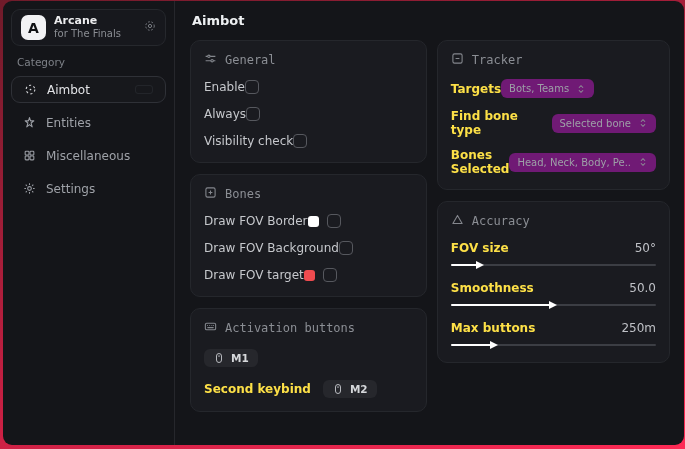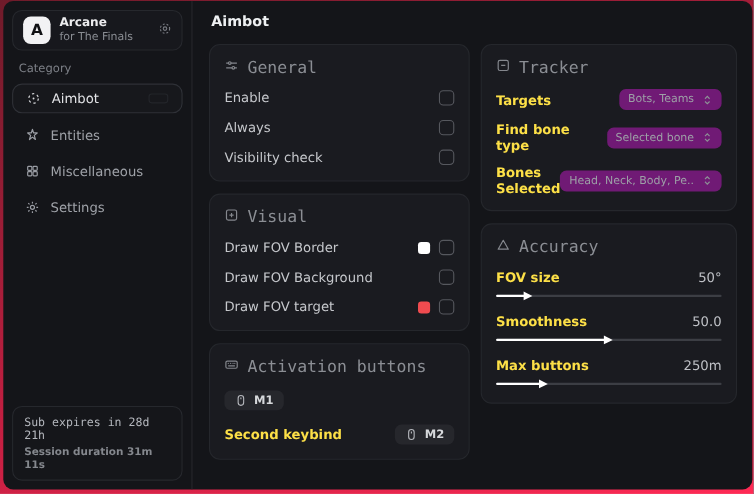--- a/index.html
+++ b/index.html
@@ -42,23 +42,23 @@
   }
   .status-line1 { font-family:"DejaVu Sans Mono","Liberation Mono",monospace; font-size:10.5px; color:#b4b7bd; }
   .status-line2 { font-size:9.5px; font-weight:bold; color:#85888e; margin-top:4px; }
   
   .main { position:absolute; top:0; left:173px; right:0; bottom:0; padding:10px 14px 0 14px; }
   .page-title { font-size:13px; font-weight:bold; color:#eef0f2; margin:2px 0 12px 2px; }
   .cols { display:flex; gap:10px; align-items:flex-start; }
   .col { display:flex; flex-direction:column; gap:11px; }
   .col1 { width:240px; } .col2 { width:236px; }
   .card { background:#1a1b20; border:1px solid #25272c; border-radius:10px; padding:11px 13px 13px 13px; }
-  .card-header { display:flex; align-items:center; gap:8px; font-family:"DejaVu Sans Mono","Liberation Mono",monospace; font-size:15px; color:#8b8e94; margin-bottom:4px; }
+  .card-header { display:flex; align-items:center; gap:8px; font-family:"DejaVu Sans Mono","Liberation Mono",monospace; font-size:12px; color:#8b8e94; margin-bottom:4px; }
   .card-header svg { color:#84878d; }
-  .row { display:flex; align-items:center; justify-content:space-between; margin-top:11px; min-height:16px; }
+  .row { display:flex; align-items:center; justify-content:flex-start; margin-top:11px; min-height:16px; }
   .row-label { font-size:12px; color:#c6c8cc; }
   .row-label.bright { color:#fde047; font-weight:bold; }
   .right-group { display:flex; align-items:center; gap:8px; }
   .checkbox { width:14px; height:14px; border:1.6px solid #56585e; border-radius:4px; background:transparent; cursor:pointer; }
   .swatch { width:11px; height:11px; border-radius:3px; cursor:pointer; }
   .keybtn {
     display:flex; align-items:center; gap:6px; background:#26272c; border-radius:6px;
     padding:3px 9px; font-size:10.5px; font-weight:bold; color:#d6d8db; cursor:pointer;
   }
   .keybtn svg { color:#b7b9be; }
@@ -136,24 +136,20 @@
     <div class="nav-item">
       <span class="nicon">
         <svg width="13" height="13" viewBox="0 0 24 24" fill="none" stroke="currentColor" stroke-width="2">
           <circle cx="12" cy="12" r="3.4"></circle>
           <path d="M12 2.5v3 M12 18.5v3 M2.5 12h3 M18.5 12h3 M5 5l2.1 2.1 M16.9 16.9L19 19 M19 5l-2.1 2.1 M7.1 16.9L5 19"></path>
         </svg>
       </span>
       <span>Settings</span>
     </div>
 
-    <div class="status-card">
-      <div class="status-line1">Sub expires in 28d 21h</div>
-      <div class="status-line2">Session duration 31m 11s</div>
-    </div>
   </div>
 
   <div class="main">
     <div class="page-title">Aimbot</div>
 
     <div class="cols">
 
       <div class="col col1">
 
         <div class="card">
@@ -182,21 +178,21 @@
         </div>
 
         <div class="card">
           <div class="card-header">
             <span>
               <svg width="13" height="13" viewBox="0 0 24 24" fill="none" stroke="currentColor" stroke-width="2">
                 <rect x="3.5" y="3.5" width="17" height="17" rx="3"></rect>
                   <path d="M12 8.5v7 M8.5 12h7"></path>
               </svg>
             </span>
-            <span>Visual</span>
+            <span>Bones</span>
           </div>
           <div class="row">
             <span class="row-label">Draw FOV Border</span>
             <span class="right-group">
               <span class="swatch" style="background: rgb(255, 255, 255);"></span>
               <span class="checkbox"></span>
             </span>
           </div>
           <div class="row">
             <span class="row-label">Draw FOV Background</span>
@@ -223,21 +219,21 @@
           </div>
           <div class="row" style="margin-top:13px;">
             <span class="keybtn">
               <svg width="12" height="12" viewBox="0 0 24 24" fill="none" stroke="currentColor" stroke-width="2">
                 <rect x="7" y="3" width="10" height="18" rx="5"></rect>
                   <path d="M12 6.5v3.5"></path>
               </svg>
               <span>M1</span>
             </span>
           </div>
-          <div class="row" style="margin-top:13px;">
+          <div class="row" style="margin-top:13px;gap:12px;">
             <span class="row-label bright">Second keybind</span>
             <span class="keybtn">
               <svg width="12" height="12" viewBox="0 0 24 24" fill="none" stroke="currentColor" stroke-width="2">
                 <rect x="7" y="3" width="10" height="18" rx="5"></rect>
                   <path d="M12 6.5v3.5"></path>
               </svg>
               <span>M2</span>
             </span>
           </div>
         </div>

